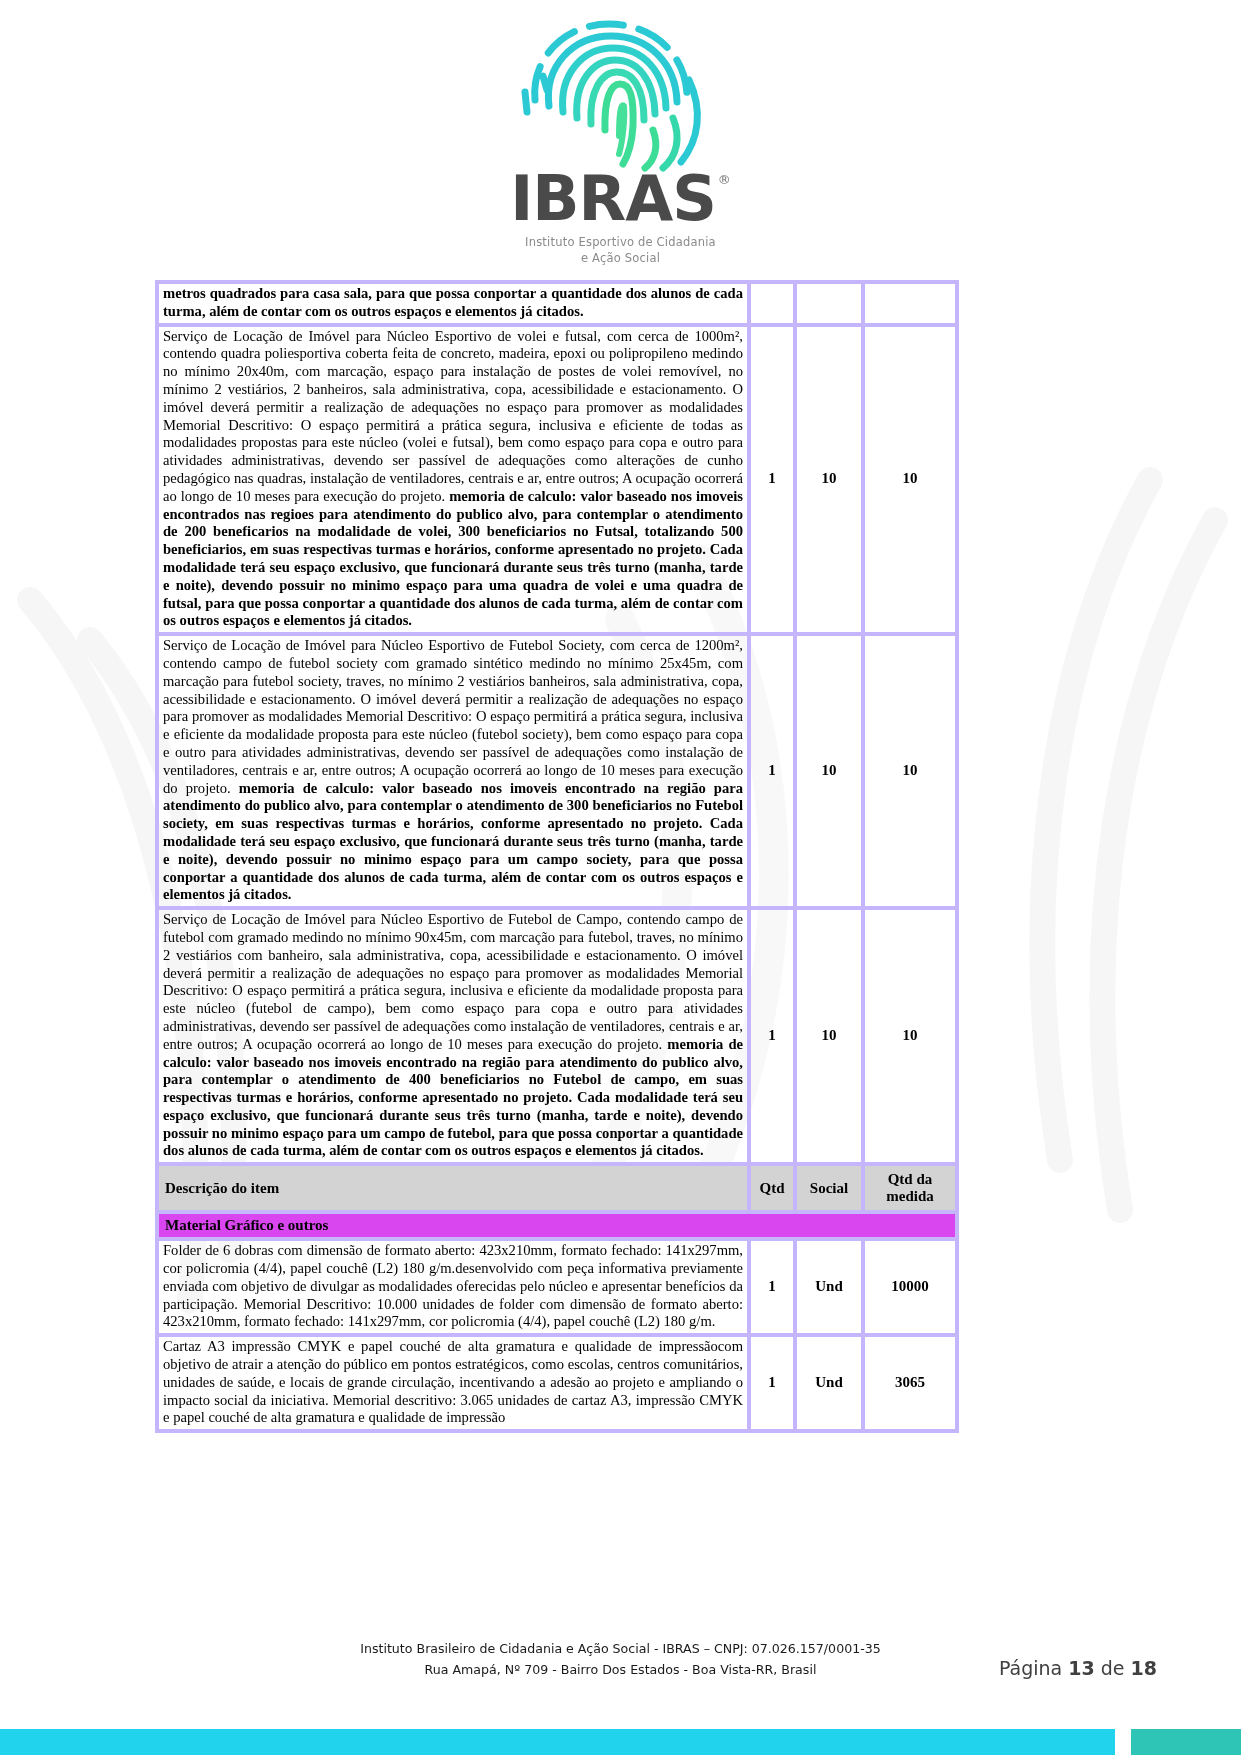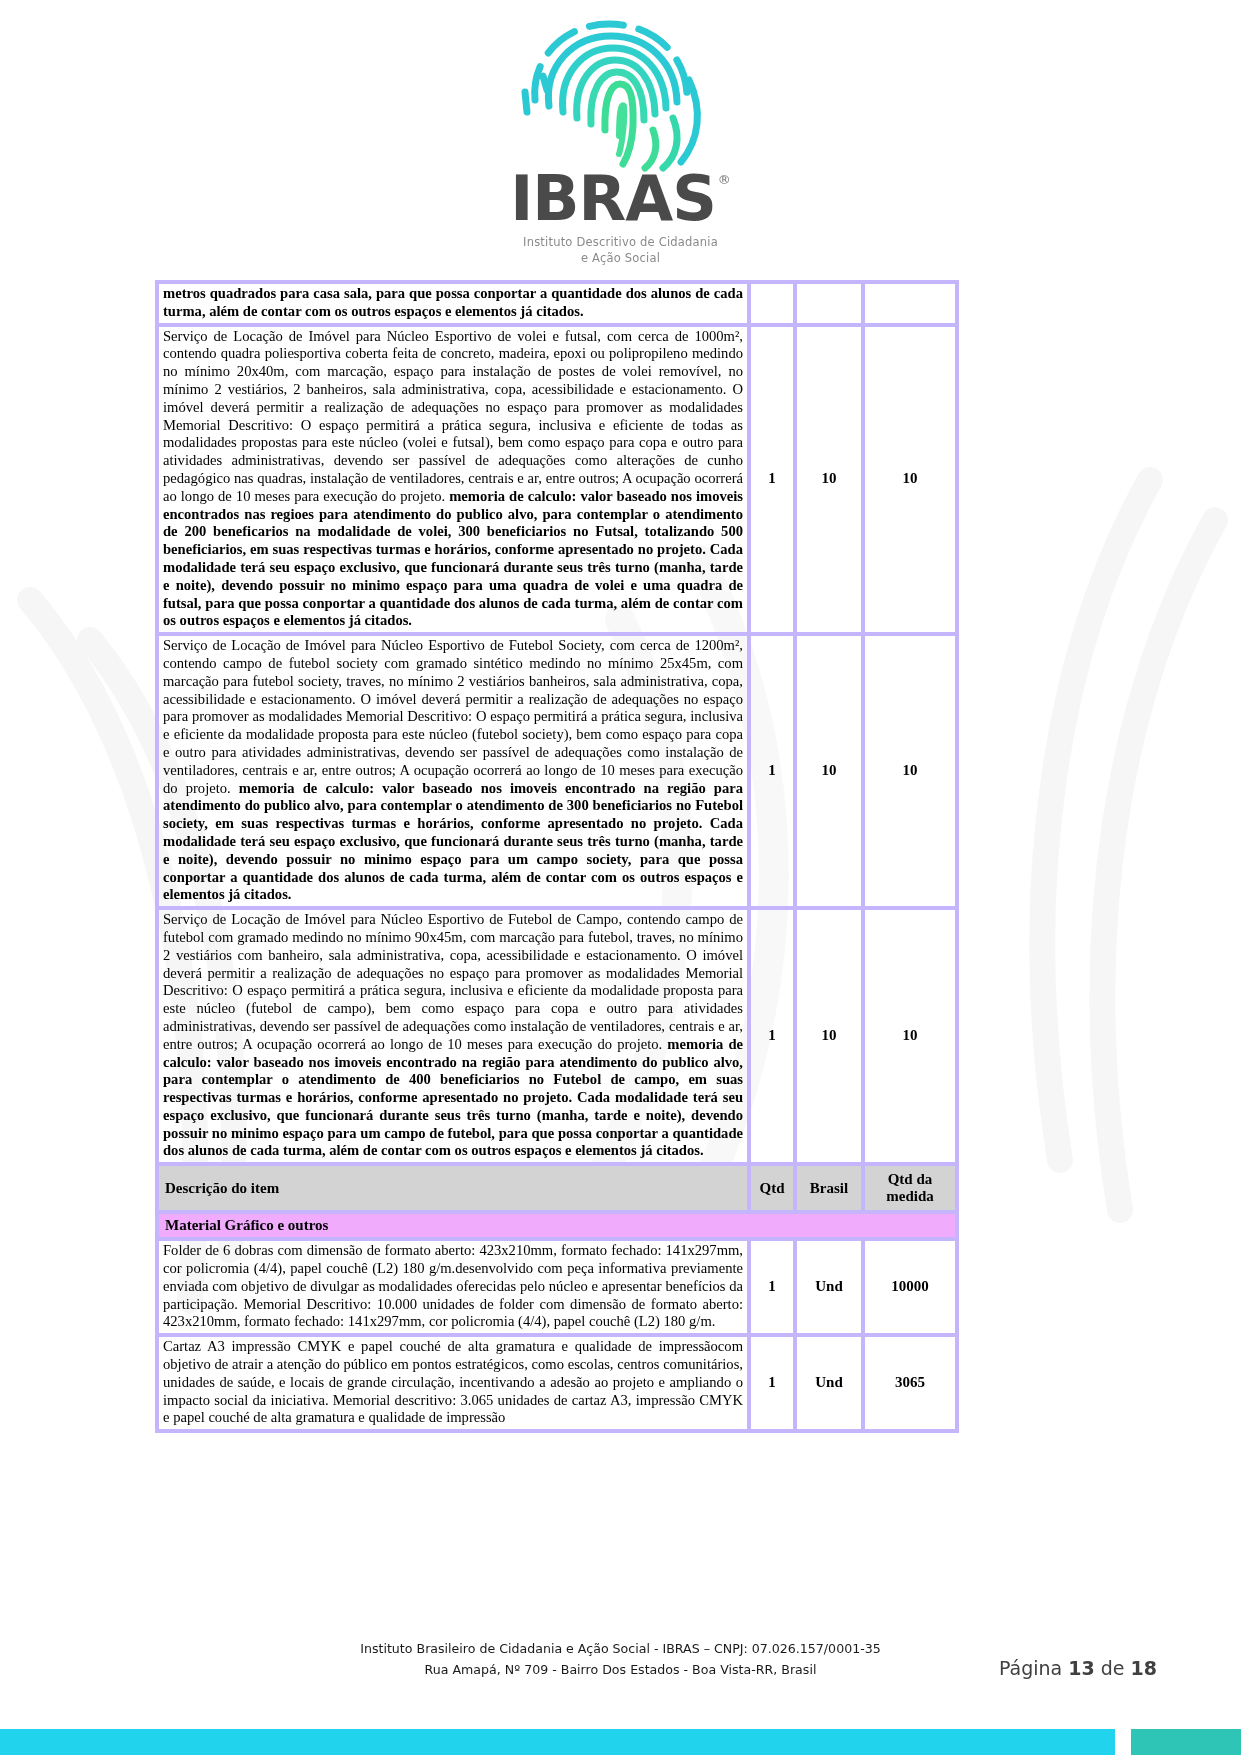--- a/index.html
+++ b/index.html
@@ -118,21 +118,21 @@
   
   tr.hdr td {
     background: #d3d3d3;
     font-weight: bold;
     font-size: 15px;
     vertical-align: middle;
     padding: 5px 6px;
   }
   tr.hdr td.ctr { text-align: center; }
   tr.section td {
-    background: #f0abfc;
+    background: #d946ef;
     font-weight: bold;
     font-size: 15px;
     padding: 3px 6px;
   }
 
   
   .footer {
     position: absolute;
     z-index: 2;
     left: 0;
@@ -227,21 +227,21 @@
           <path d="M 140 116 C 146 132, 142 146, 132 154" stroke="#3ddc97"></path>
         </g>
       </svg>
 
       <div class="logo-text-row">
         <span class="logo-word">IBRAS</span>
         <span class="logo-reg">®</span>
       </div>
 
       <div class="logo-tag">
-        <div>Instituto Descritivo de Cidadania</div>
+        <div>Instituto Esportivo de Cidadania</div>
         <div>e Ação Social</div>
       </div>
     </div>
   </div>
 
   <div class="table-zone">
     <table class="doc">
       <colgroup>
         <col class="col-desc">
           <col class="col-qtd">
@@ -282,21 +282,21 @@
             <div class="cell-text"><span>Serviço de Locação de Imóvel para Núcleo Esportivo de Futebol de Campo, contendo campo de futebol com gramado medindo no mínimo 90x45m, com marcação para futebol, traves, no mínimo 2 vestiários com banheiro, sala administrativa, copa, acessibilidade e estacionamento. O imóvel deverá permitir a realização de adequações no espaço para promover as modalidades Memorial Descritivo: O espaço permitirá a prática segura, inclusiva e eficiente da modalidade proposta para este núcleo (futebol de campo), bem como espaço para copa e outro para atividades administrativas, devendo ser passível de adequações como instalação de ventiladores, centrais e ar, entre outros; A ocupação ocorrerá ao longo de 10 meses para execução do projeto. </span><b>memoria de calculo: valor baseado nos imoveis encontrado na região para atendimento do publico alvo, para contemplar o atendimento de 400 beneficiarios no Futebol de campo, em suas respectivas turmas e horários, conforme apresentado no projeto. Cada modalidade terá seu espaço exclusivo, que funcionará durante seus três turno (manha, tarde e noite), devendo possuir no minimo espaço para um campo de futebol, para que possa conportar a quantidade dos alunos de cada turma, além de contar com os outros espaços e elementos já citados.</b></div>
           </td>
           <td class="cell-num">1</td>
           <td class="cell-num">10</td>
           <td class="cell-num">10</td>
         </tr>
 
         <tr class="hdr">
           <td>Descrição do item</td>
           <td class="ctr">Qtd</td>
-          <td class="ctr">Brasil</td>
+          <td class="ctr">Social</td>
           <td class="ctr">Qtd da medida</td>
         </tr>
 
         <tr class="section">
           <td colspan="4">Material Gráfico e outros</td>
         </tr>
 
         <tr>
           <td>
             <div class="cell-text">Folder de 6 dobras com dimensão de formato aberto: 423x210mm, formato fechado: 141x297mm, cor policromia (4/4), papel couchê (L2) 180 g/m.desenvolvido com peça informativa previamente enviada com objetivo de divulgar as modalidades oferecidas pelo núcleo e apresentar benefícios da participação. Memorial Descritivo: 10.000 unidades de folder com dimensão de formato aberto: 423x210mm, formato fechado: 141x297mm, cor policromia (4/4), papel couchê (L2) 180 g/m.</div>

